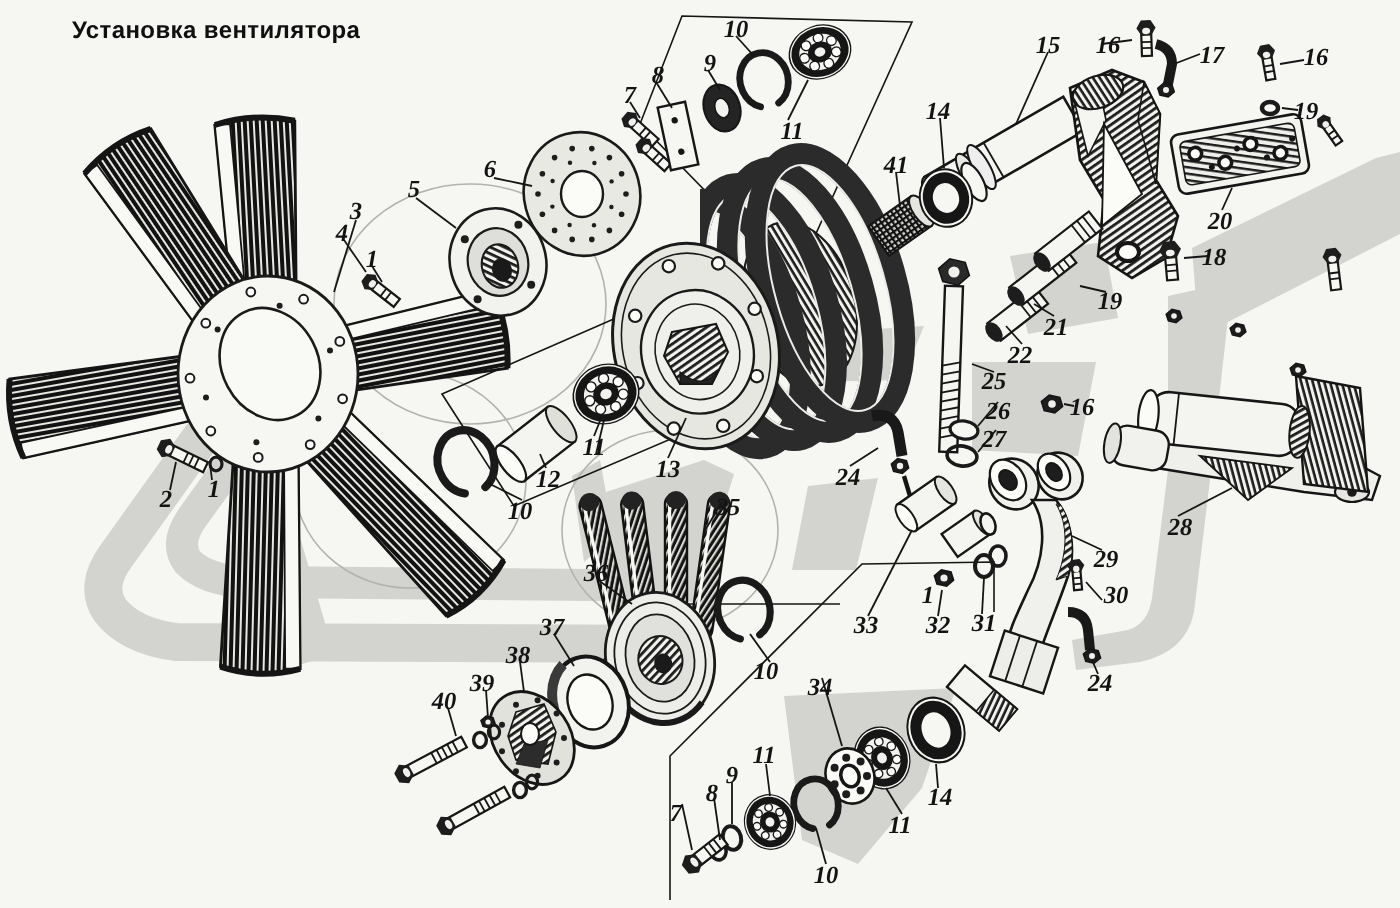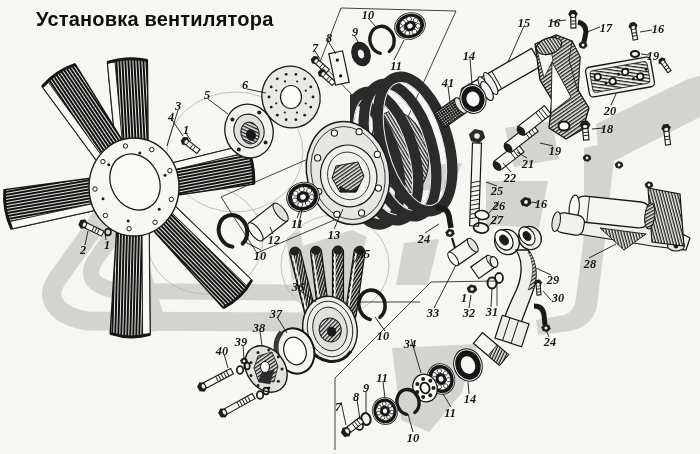--- a/index.html
+++ b/index.html
@@ -1,15 +1,15 @@
 <!DOCTYPE html>
 <html><head><meta charset="utf-8"><style>
 html,body{margin:0;padding:0;width:700px;height:454px;overflow:hidden}
 body{background:#f6f6f3;font-family:"Liberation Sans",sans-serif}
-.title{position:absolute;left:36px;top:8px;font-size:20px;font-weight:bold;color:#101010;letter-spacing:.2px}
+.title{position:absolute;left:36px;top:8px;font-size:12px;font-weight:bold;color:#101010;letter-spacing:.2px}
 </style></head><body>
 <div class="title">Установка вентилятора</div>
 <svg width="700" height="454" viewBox="0 0 700 454" style="position:absolute;left:0;top:0">
 <defs>
 <pattern id="bh0" width="3" height="3" patternUnits="userSpaceOnUse" patternTransform="rotate(87)">
         <rect width="3" height="3" fill="#e7e7e2"></rect>
         <rect width="3" height="2.0" fill="#121212"></rect>
       </pattern>
       <pattern id="bh1" width="3" height="3" patternUnits="userSpaceOnUse" patternTransform="rotate(56)">
         <rect width="3" height="3" fill="#e7e7e2"></rect>

